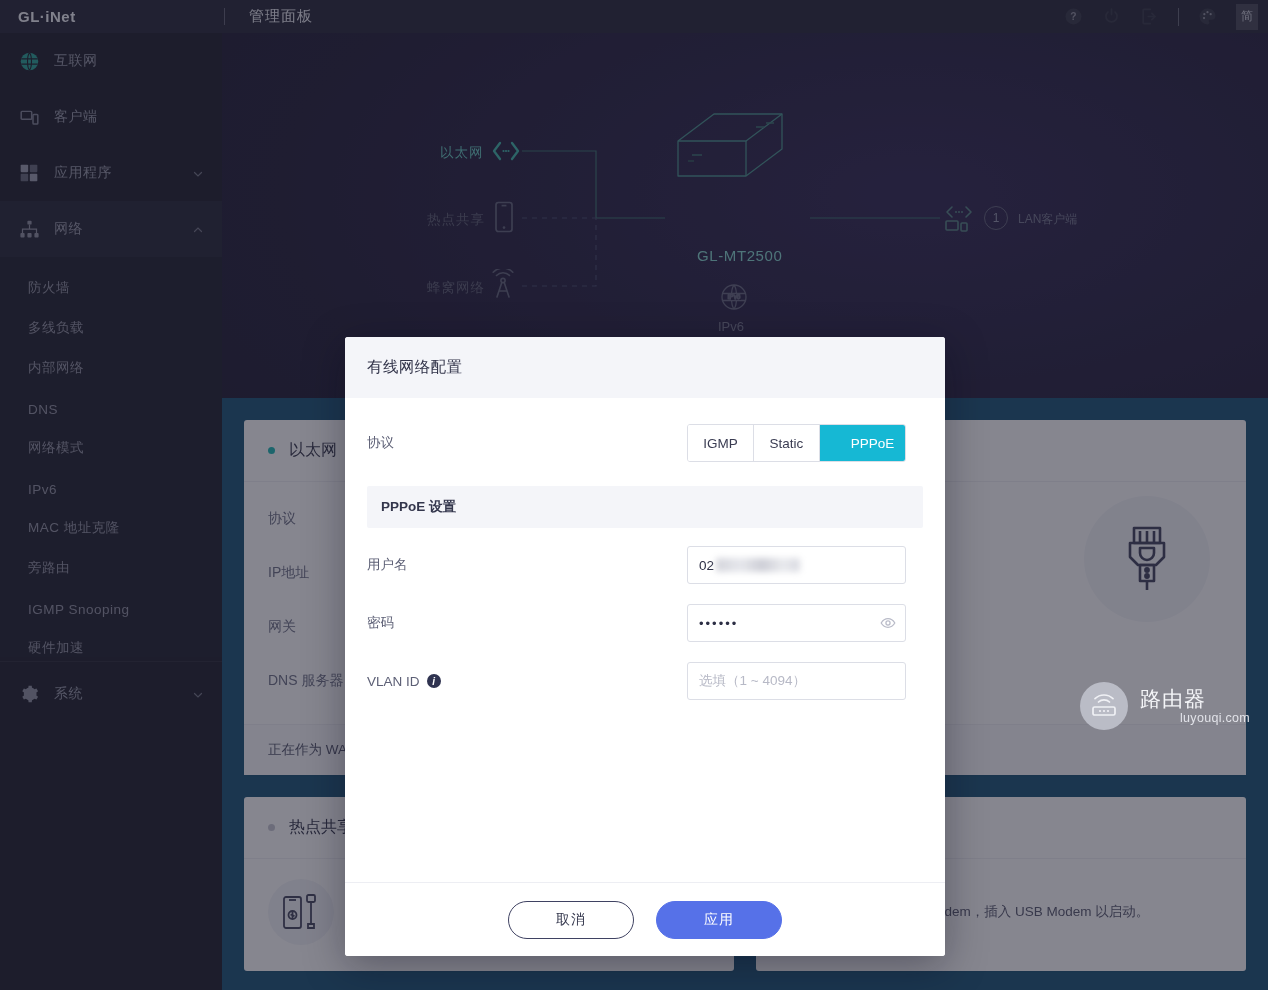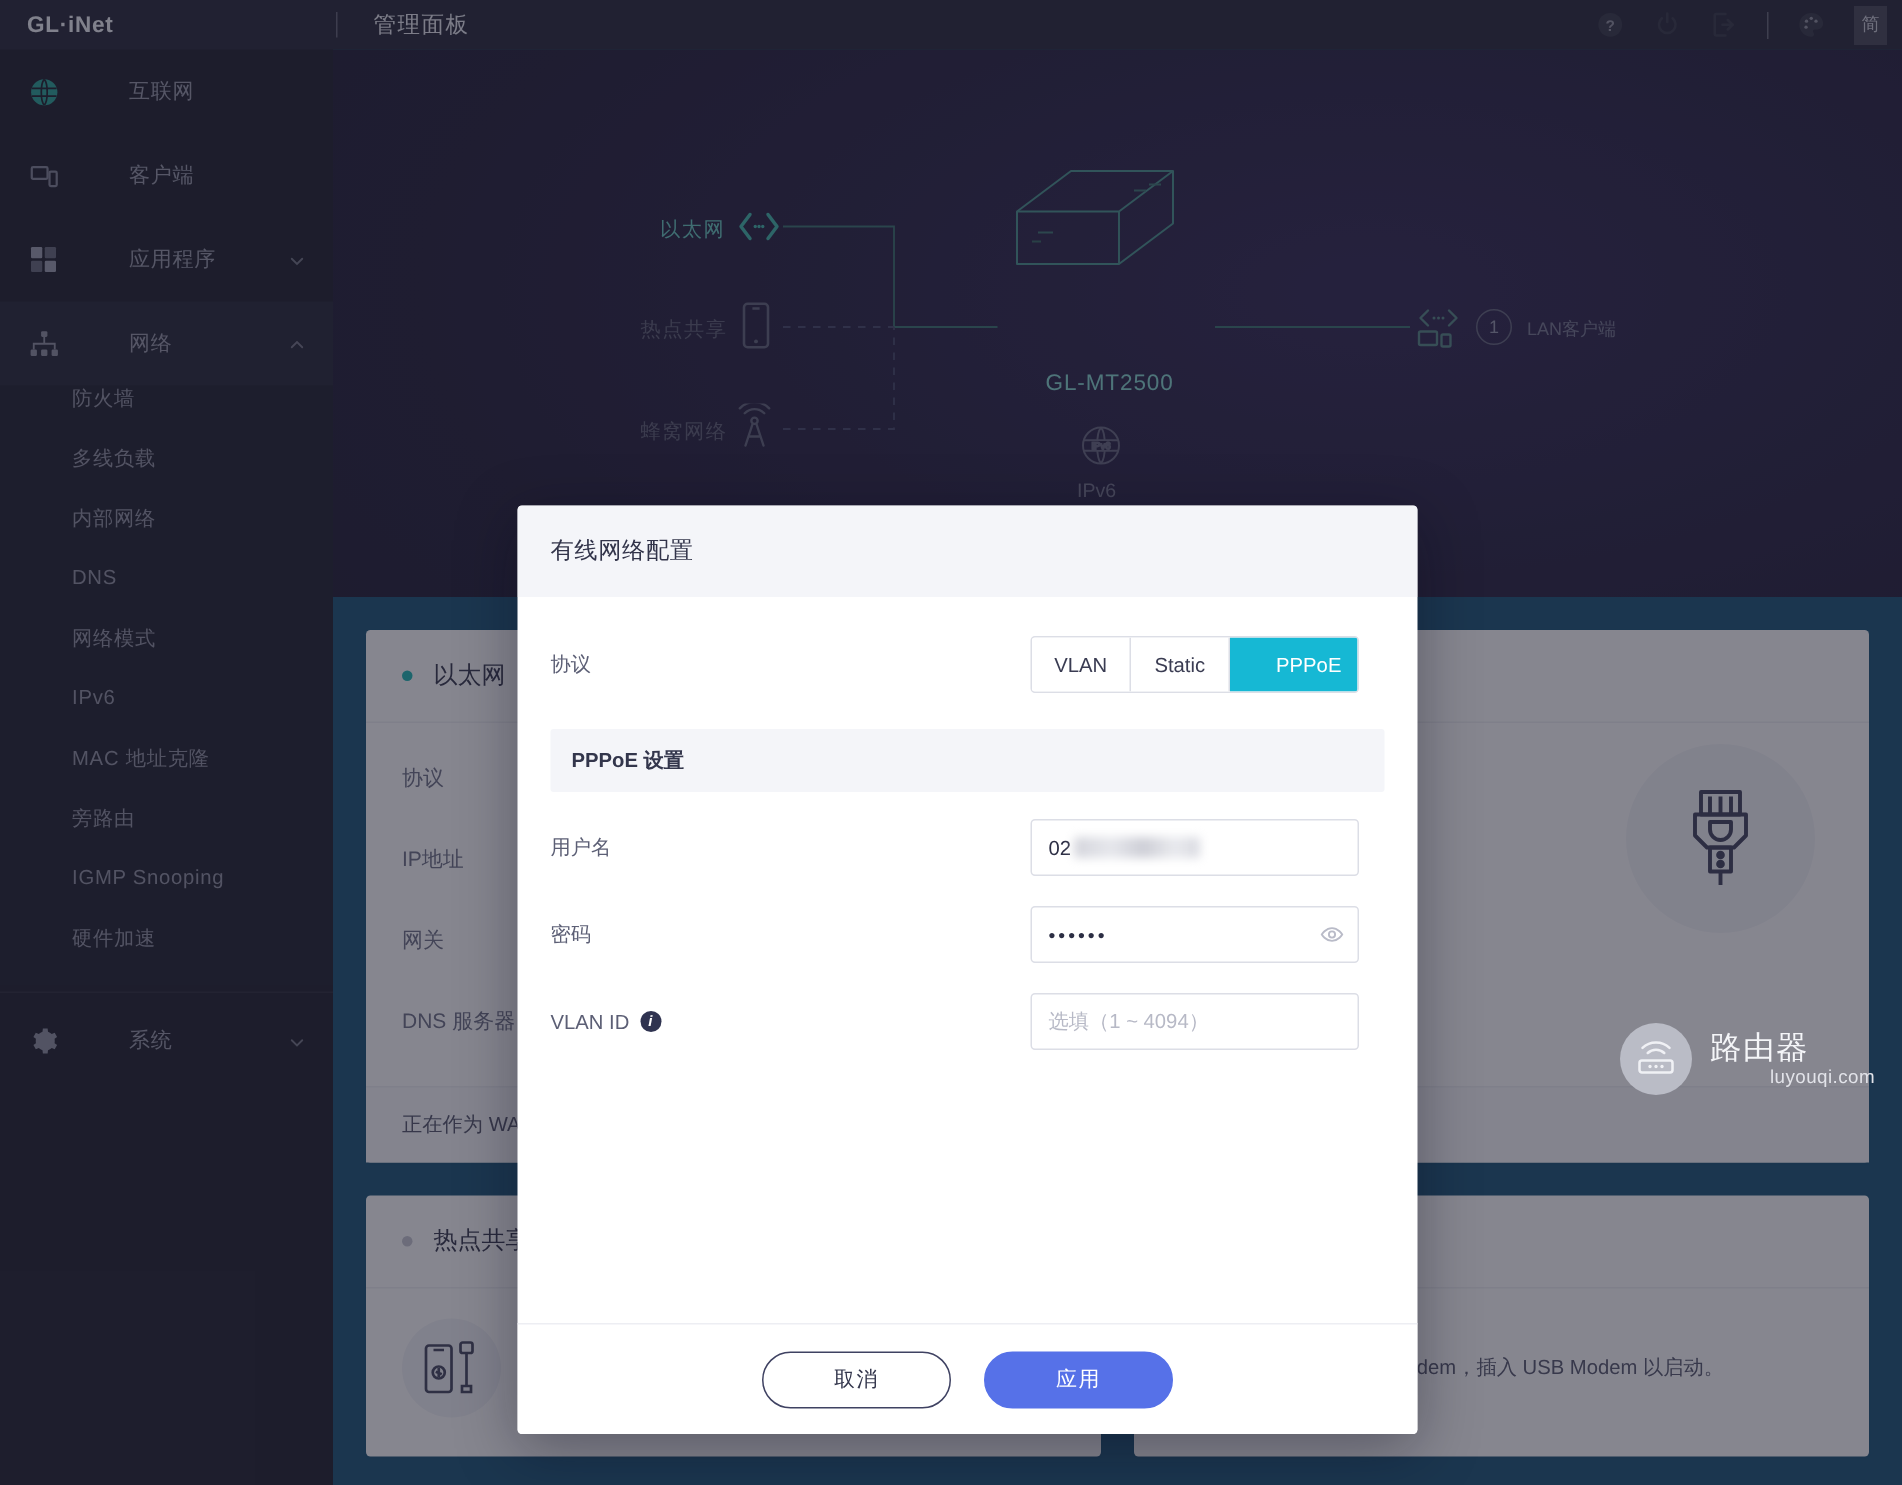--- a/index.html
+++ b/index.html
@@ -48,31 +48,31 @@
 
   
   .sidebar {
     position: absolute; left: 0; top: 33px; width: 222px; height: 957px;
     background: #11121f; z-index: 4; overflow: hidden;
   }
   .nav-item {
     height: 40px; display: flex; align-items: center; padding: 0 18px;
     color: #9193a3; font-size: 14px; cursor: pointer; position: relative;
   }
-  .nav-item.top { height: 56px; gap: 32px; }
+  .nav-item.top { height: 56px; }
   .nav-item .ic {
     width: 22px; height: 22px; margin-right: 14px; display: flex;
     align-items: center; justify-content: center; flex: none;
   }
   .nav-item .label { flex: 1; letter-spacing: .5px; }
   .nav-item .chev { width: 12px; height: 12px; opacity: .75; }
   .nav-item.expanded { background: #181929; }
   .subnav { background: #13142180; }
   .sub-item {
-    height: 40px; display: flex; align-items: flex-start; padding-left: 48px;
+    height: 40px; display: flex; align-items: flex-end; padding-left: 28px;
     color: #8a8c9c; font-size: 13.5px; cursor: pointer; letter-spacing: .5px;
   }
   .sidebar-divider { height: 1px; background: #1e1f2d; margin: 4px 0; }
 
   
   .main {
     position: absolute; left: 222px; top: 33px; width: 1046px; height: 957px;
     background: #0c4a6e; overflow: hidden;
   }
 
@@ -565,21 +565,21 @@
   <div class="scrim"></div>
 
   <div class="modal">
     <div class="modal-head">有线网络配置</div>
 
     <div class="modal-body">
 
       <div class="frow">
         <div class="flabel">协议</div>
         <div class="seg">
-          <div class="seg-btn">VLAN</div>
+          <div class="seg-btn">IGMP</div>
           <div class="seg-btn">Static</div>
           <div class="seg-btn active">PPPoE</div>
         </div>
       </div>
 
       <div class="section-head">PPPoE 设置</div>
 
       <div class="frow">
         <div class="flabel">用户名</div>
         <div class="tinput">

